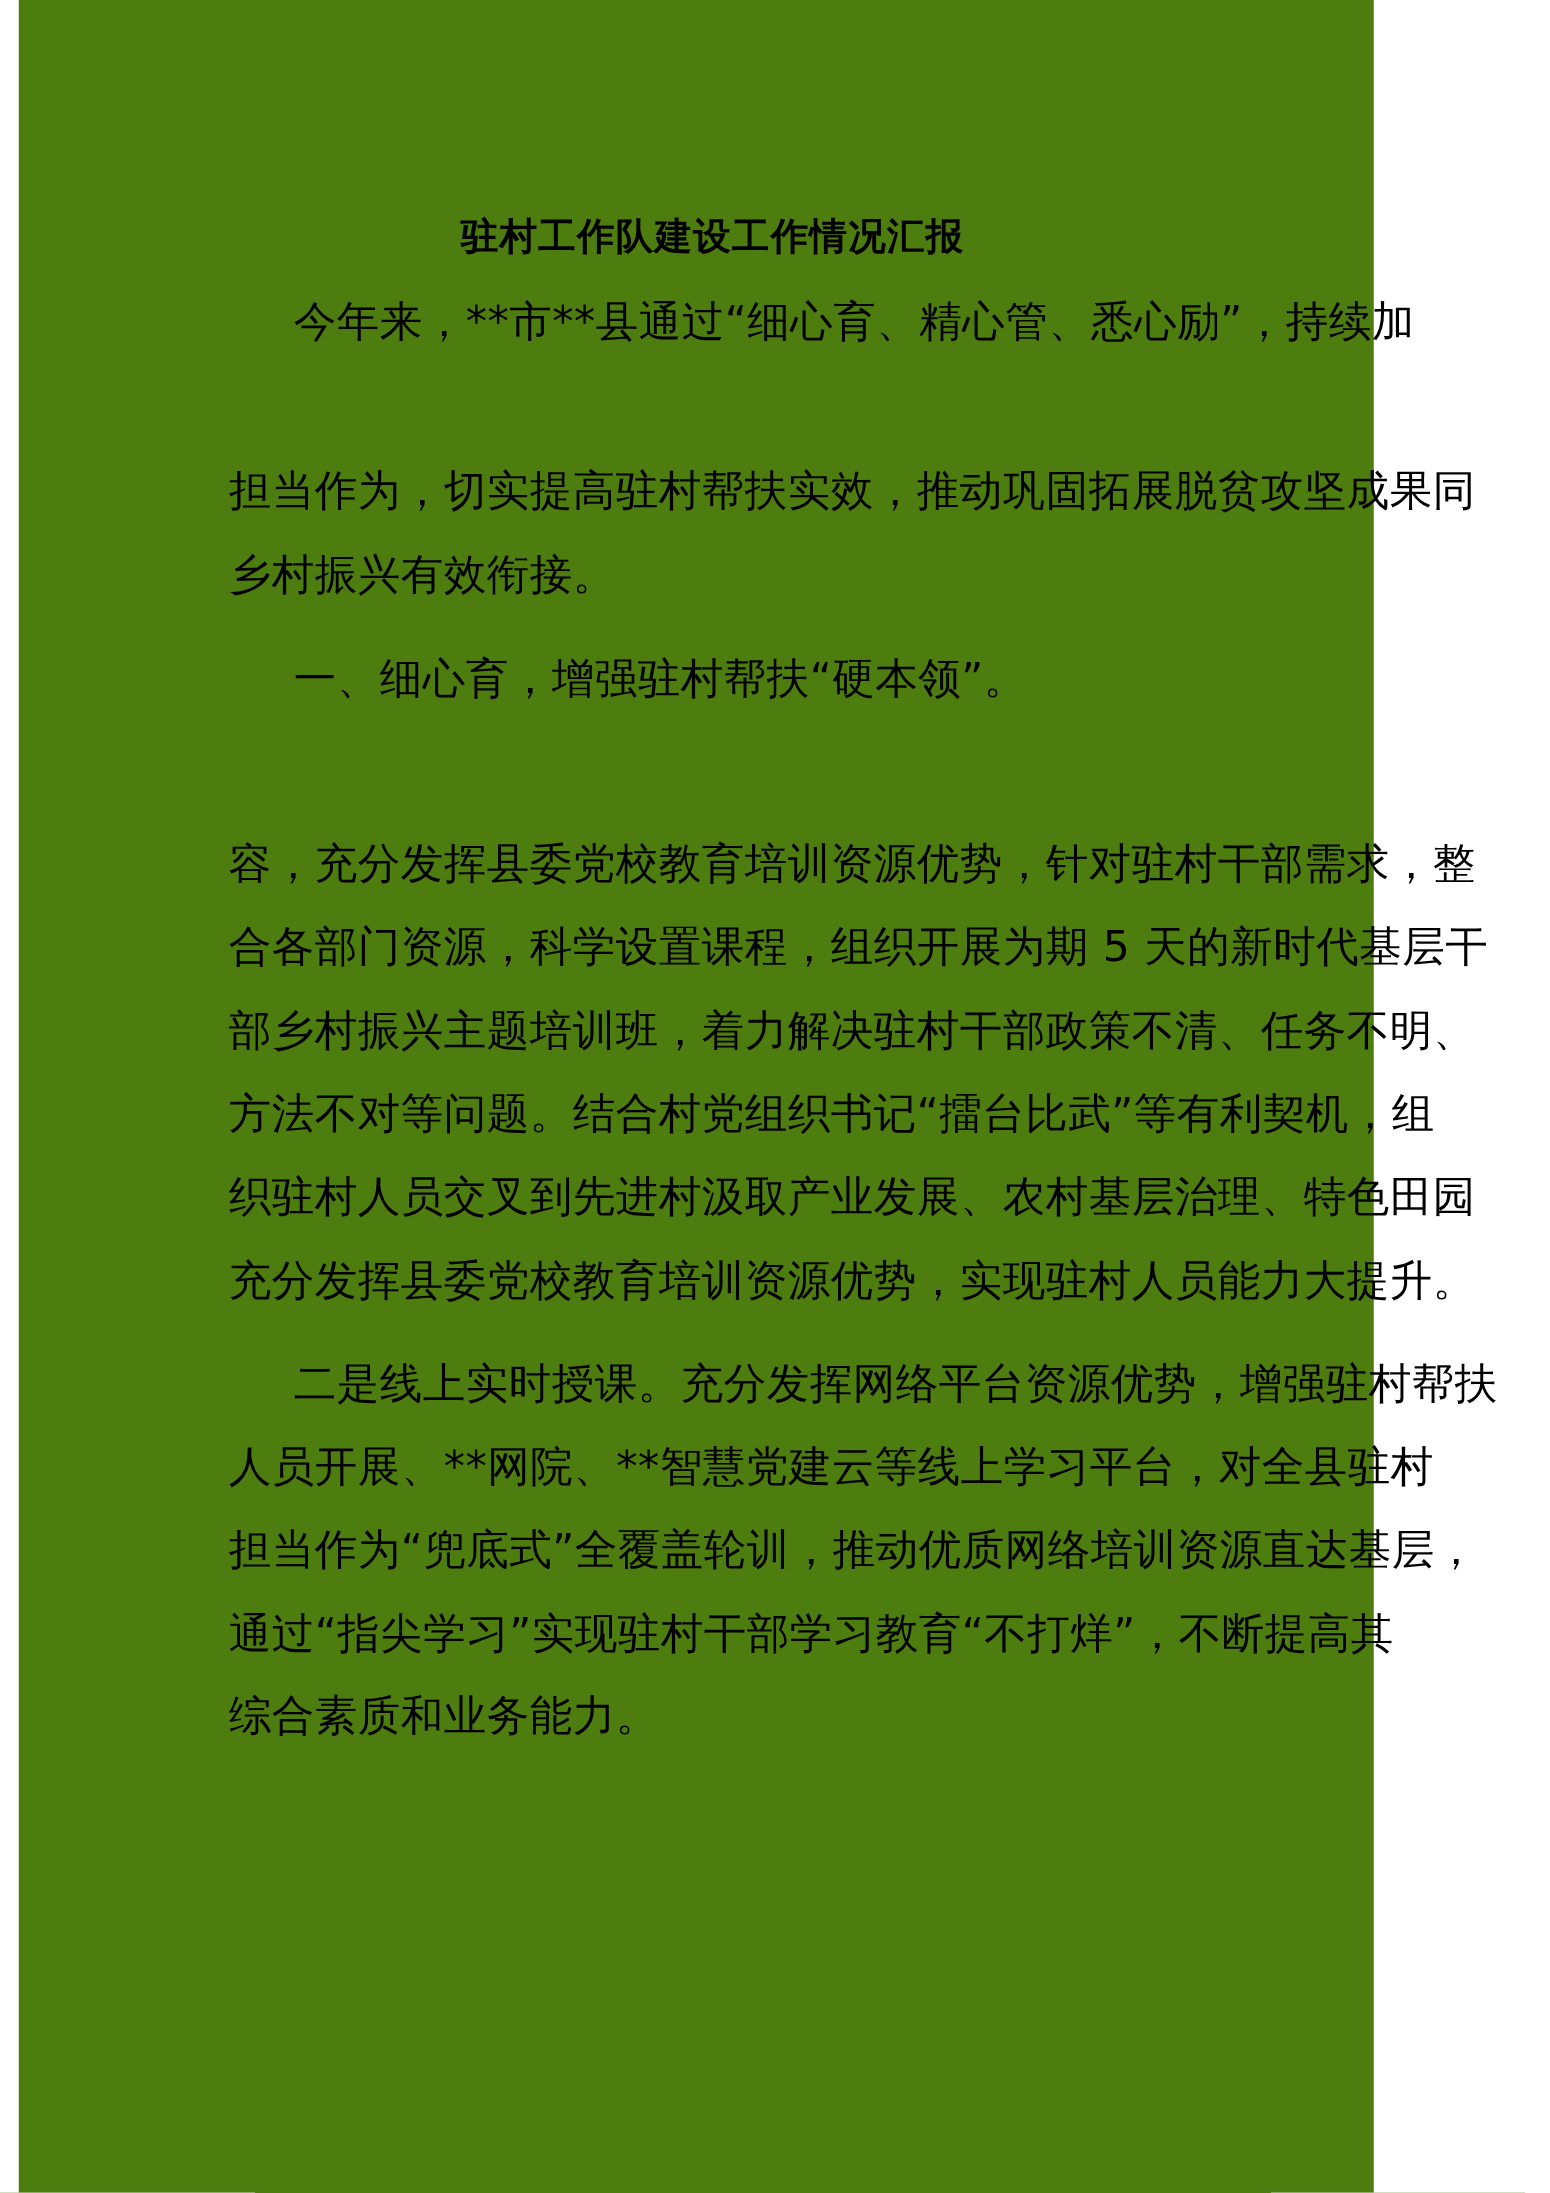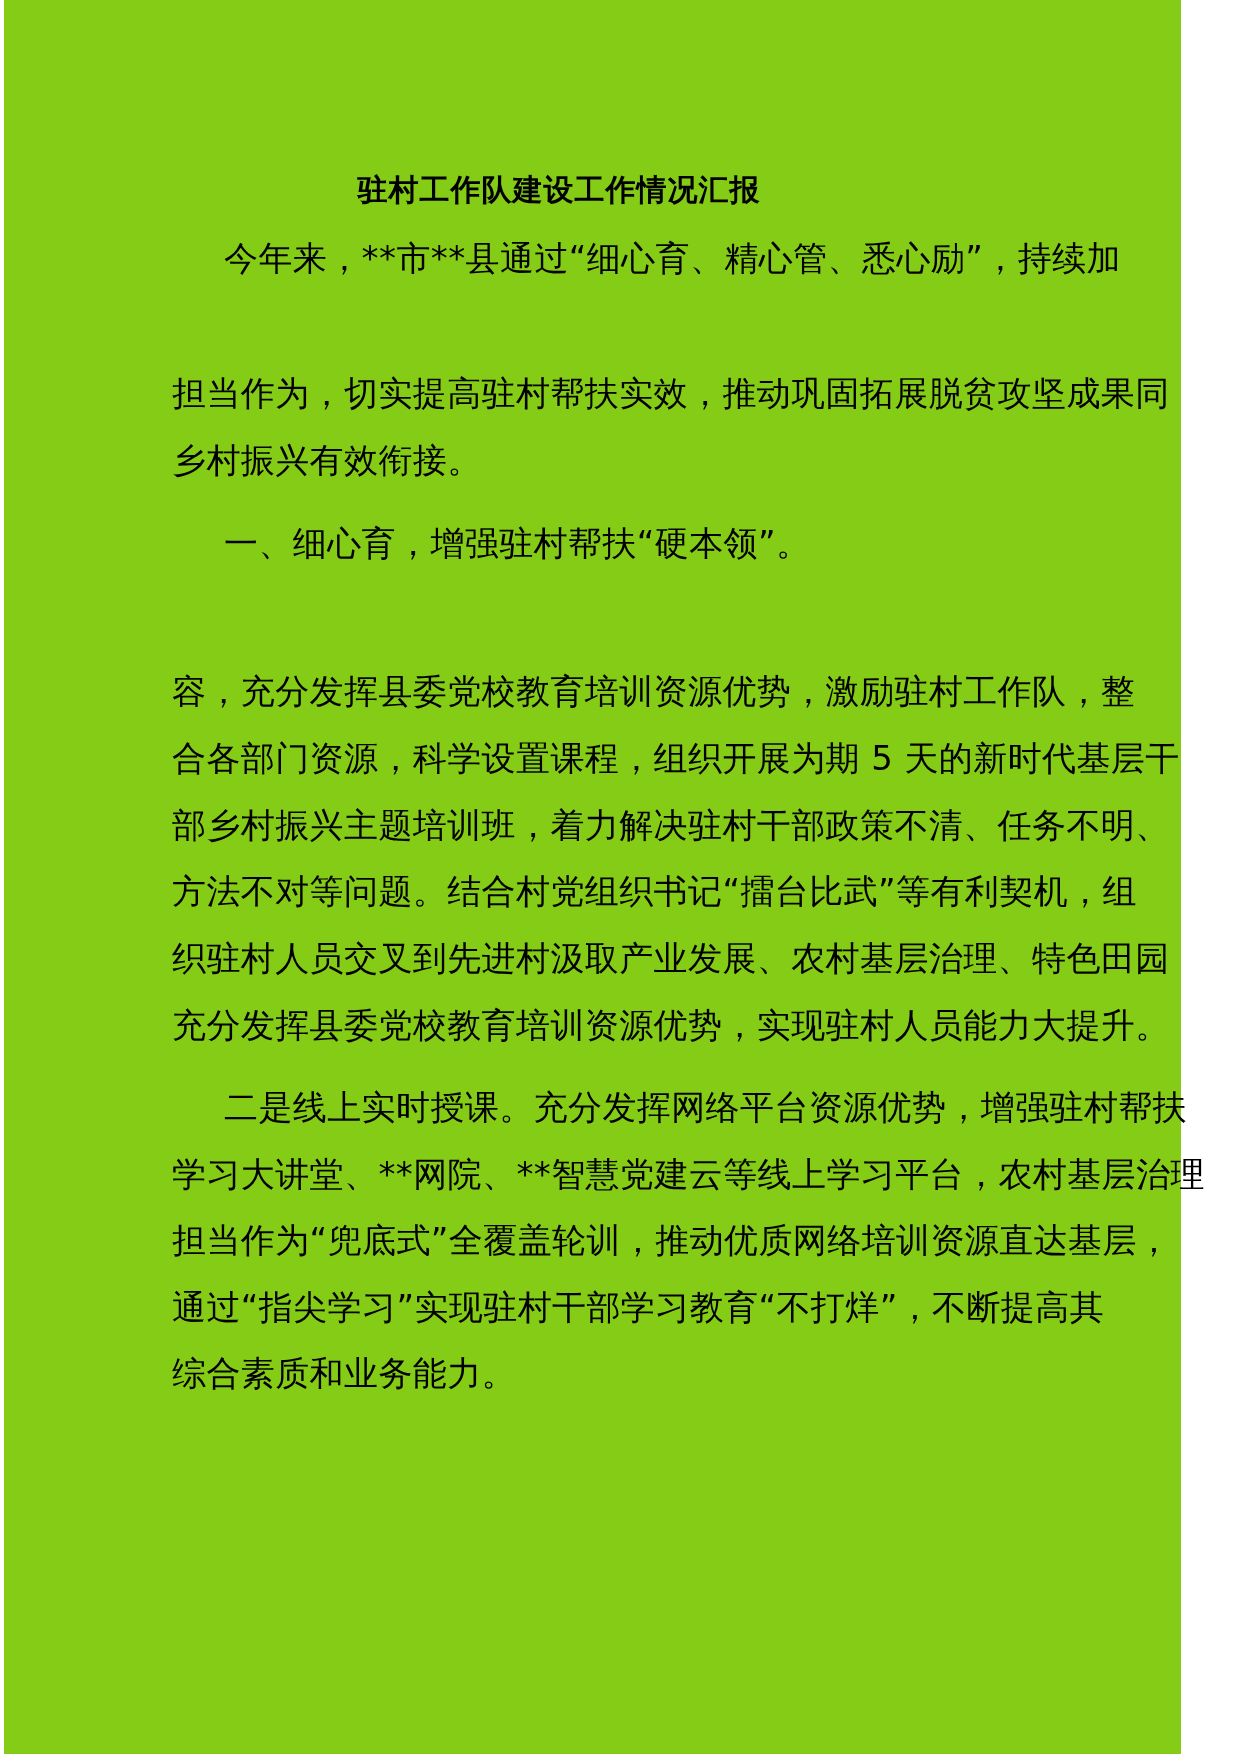--- a/index.html
+++ b/index.html
@@ -10,25 +10,25 @@
     body {
       width: 1240px;
       height: 1754px;
       position: relative;
       overflow: hidden;
       font-family: "DejaVu Sans", "Liberation Sans", sans-serif;
       color: #000000;
     }
     .page {
       position: absolute;
-      left: 4px;
+      left: 15px;
       top: 0;
-      width: 1177px;
+      width: 1084px;
       height: 1754px;
-      background: #84cc16;
+      background: #4d7c0f;
     }
     .title {
       position: absolute;
       left: 0;
       top: 172px;
       width: 1110px;
       text-align: center;
       font-size: 30px;
       font-weight: bold;
       letter-spacing: 1px;
@@ -51,25 +51,25 @@
 
 <div class="page">
   <div class="title">驻村工作队建设工作情况汇报</div>
 
   <div class="line indent" style="top:241px">今年来，**市**县通过“细心育、精心管、悉心励”，持续加</div>
   <div class="line" style="top:376px">担当作为，切实提高驻村帮扶实效，推动巩固拓展脱贫攻坚成果同</div>
   <div class="line" style="top:443px">乡村振兴有效衔接。</div>
 
   <div class="line indent" style="top:526px">一、细心育，增强驻村帮扶“硬本领”。</div>
 
-  <div class="line" style="top:674px">容，充分发挥县委党校教育培训资源优势，激励驻村工作队，整</div>
+  <div class="line" style="top:674px">容，充分发挥县委党校教育培训资源优势，针对驻村干部需求，整</div>
   <div class="line" style="top:741px">合各部门资源，科学设置课程，组织开展为期 5 天的新时代基层干</div>
   <div class="line" style="top:808px">部乡村振兴主题培训班，着力解决驻村干部政策不清、任务不明、</div>
   <div class="line" style="top:941px">织驻村人员交叉到先进村汲取产业发展、农村基层治理、特色田园</div>
   <div class="line" style="top:874px">方法不对等问题。结合村党组织书记“擂台比武”等有利契机，组</div>
   <div class="line" style="top:1008px">充分发挥县委党校教育培训资源优势，实现驻村人员能力大提升。</div>
 
   <div class="line indent" style="top:1090px">二是线上实时授课。充分发挥网络平台资源优势，增强驻村帮扶</div>
-  <div class="line" style="top:1157px">学习大讲堂、**网院、**智慧党建云等线上学习平台，农村基层治理</div>
+  <div class="line" style="top:1157px">人员开展、**网院、**智慧党建云等线上学习平台，对全县驻村</div>
   <div class="line" style="top:1223px">担当作为“兜底式”全覆盖轮训，推动优质网络培训资源直达基层，</div>
   <div class="line" style="top:1290px">通过“指尖学习”实现驻村干部学习教育“不打烊”，不断提高其</div>
   <div class="line" style="top:1356px">综合素质和业务能力。</div>
 </div>
 
 </body></html>

